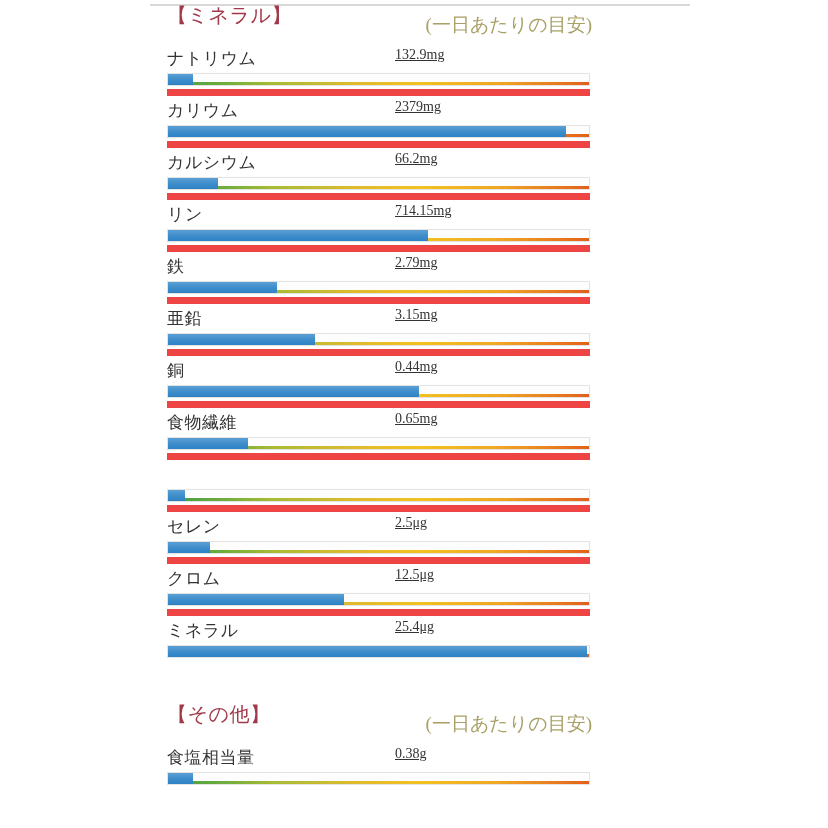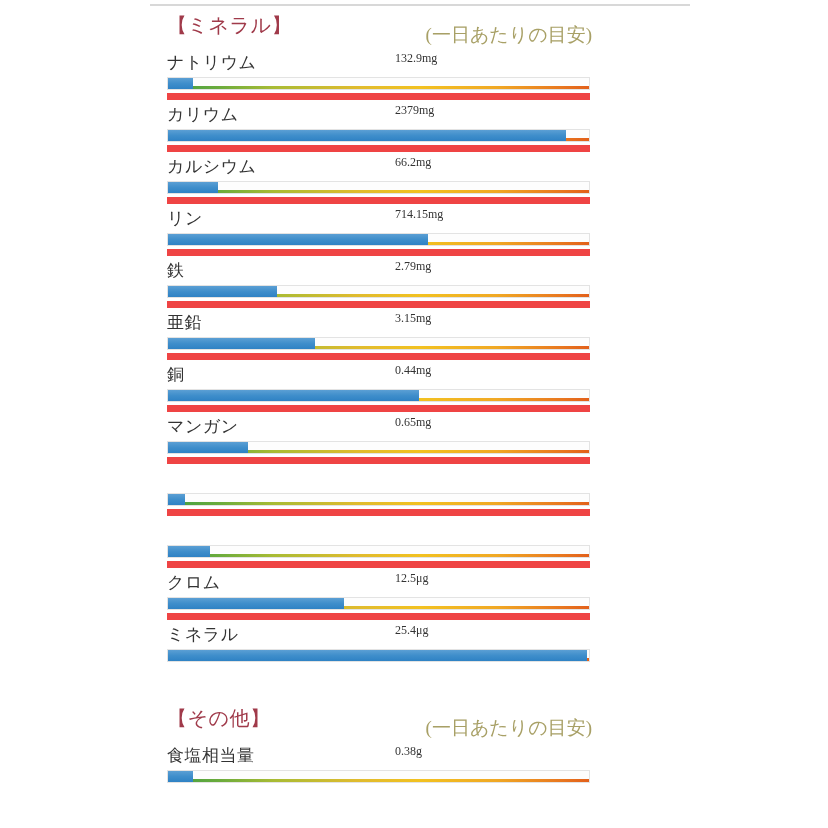--- a/index.html
+++ b/index.html
@@ -29,21 +29,21 @@
     left: 150px;
     top: 4px;
     width: 540px;
     height: 2px;
     background: #d8d8d8;
   }
 
   .content {
     position: absolute;
     left: 167px;
-    top: 12px;
+    top: 2px;
     width: 423px;
   }
 
   
   .section-head {
     position: relative;
     height: 34px;
   }
   .section-title {
     position: absolute;
@@ -58,21 +58,21 @@
     position: absolute;
     right: -2px;
     top: 10px;
     font-size: 19px;
     color: #a8a066;
     white-space: nowrap;
   }
 
   
   .rows {
-    margin-top: 2px;
+    margin-top: 8px;
   }
   .row {
     position: relative;
     height: 45px;
     border-top: 7px solid #ef4444;
   }
   .row:first-child {
     border-top: none;
   }
   .row-text {
@@ -85,23 +85,24 @@
     top: 3px;
     font-size: 17px;
     color: #333333;
     white-space: nowrap;
     letter-spacing: 0.5px;
   }
   .row-value {
     position: absolute;
     left: 228px;
     top: 3px;
-    font-size: 12px;
+    font-size: 14px;
     color: #333333;
     white-space: nowrap;
+    text-decoration: underline;
   }
 
   
   .bar {
     position: absolute;
     left: 0;
     bottom: 3px;
     width: 423px;
     height: 13px;
   }
@@ -240,39 +241,43 @@
         </div>
         <div class="bar">
           <div class="bar-track"></div>
           <div class="bar-veil"></div>
           <div class="bar-fill" style="width: 251px;"></div>
         </div>
       </div>
 
       <div class="row">
         <div class="row-text">
-          <span class="row-label">マンガン</span>
+          <span class="row-label">食物繊維</span>
           <span class="row-value">0.65mg</span>
         </div>
         <div class="bar">
           <div class="bar-track"></div>
           <div class="bar-veil"></div>
           <div class="bar-fill" style="width: 80px;"></div>
         </div>
       </div>
 
       <div class="row">
         <div class="bar">
           <div class="bar-track"></div>
           <div class="bar-veil"></div>
           <div class="bar-fill" style="width: 17px;"></div>
         </div>
       </div>
 
       <div class="row">
+        <div class="row-text">
+          <span class="row-label">セレン</span>
+          <span class="row-value">2.5μg</span>
+        </div>
         <div class="bar">
           <div class="bar-track"></div>
           <div class="bar-veil"></div>
           <div class="bar-fill" style="width: 42px;"></div>
         </div>
       </div>
 
       <div class="row">
         <div class="row-text">
           <span class="row-label">クロム</span>

